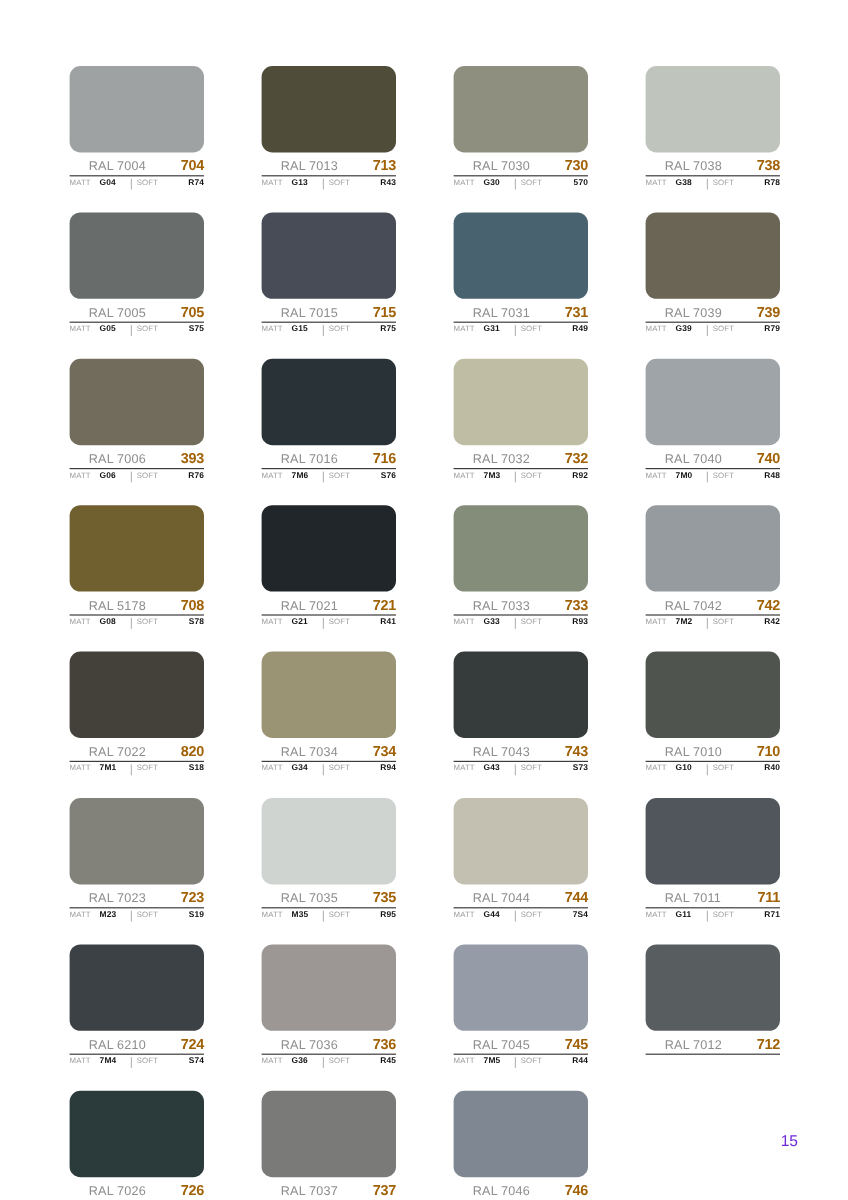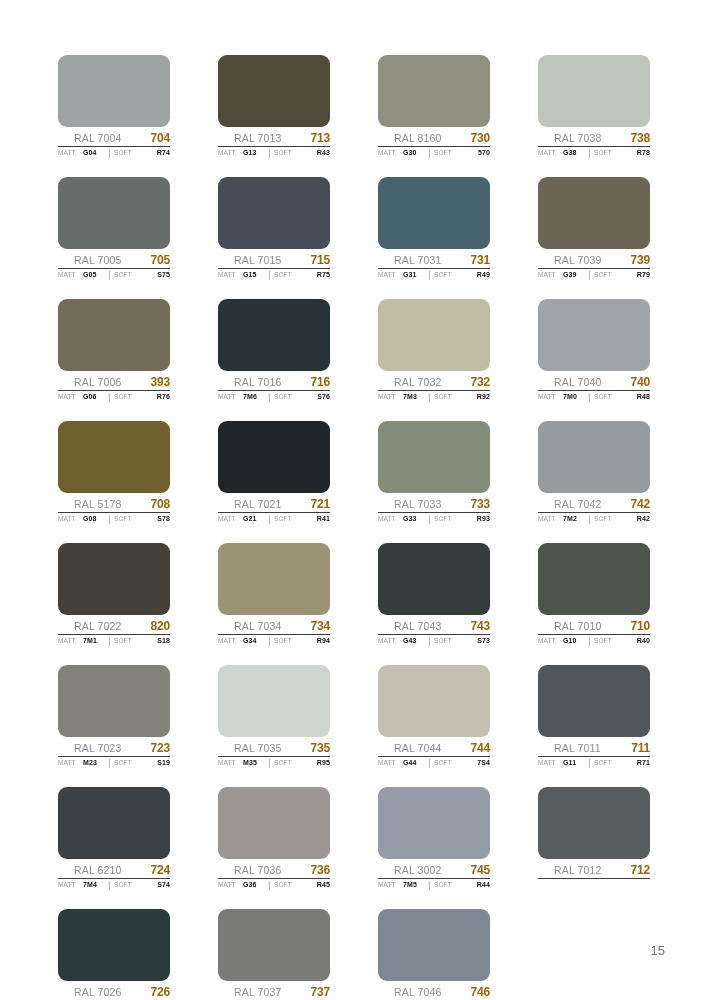--- a/index.html
+++ b/index.html
@@ -88,21 +88,21 @@
     font-weight: bold;
     font-size: 7px;
     text-align: right;
     flex: 0 0 auto;
   }
   #page-number {
     position: absolute;
     right: 42px;
     bottom: 42px;
     font-size: 13px;
-    color: #737373;
+    color: #6d28d9;
     font-weight: normal;
   }
 </style>
 </head>
 <body>
 
 <div id="page">
   <div id="grid">
       <div class="cell">
         <div class="swatch" style="background: rgb(159, 162, 163);"></div>
@@ -133,21 +133,21 @@
             <span class="sep"></span>
             <span class="f-soft">SOFT</span>
             <span class="f-scode">R43</span>
           </div>
         </div>
       </div>
       <div class="cell">
         <div class="swatch" style="background: rgb(143, 143, 128);"></div>
         <div class="meta">
           <div class="row-top">
-            <span class="ral-name">RAL 8160</span>
+            <span class="ral-name">RAL 7030</span>
             <span class="ral-num">730</span>
           </div>
           <div class="row-bot">
             <span class="f-matt">MATT</span>
             <span class="f-mcode">G30</span>
             <span class="sep"></span>
             <span class="f-soft">SOFT</span>
             <span class="f-scode">570</span>
           </div>
         </div>
@@ -517,21 +517,21 @@
             <span class="sep"></span>
             <span class="f-soft">SOFT</span>
             <span class="f-scode">R45</span>
           </div>
         </div>
       </div>
       <div class="cell">
         <div class="swatch" style="background: rgb(150, 155, 168);"></div>
         <div class="meta">
           <div class="row-top">
-            <span class="ral-name">RAL 3002</span>
+            <span class="ral-name">RAL 7045</span>
             <span class="ral-num">745</span>
           </div>
           <div class="row-bot">
             <span class="f-matt">MATT</span>
             <span class="f-mcode">7M5</span>
             <span class="sep"></span>
             <span class="f-soft">SOFT</span>
             <span class="f-scode">R44</span>
           </div>
         </div>

